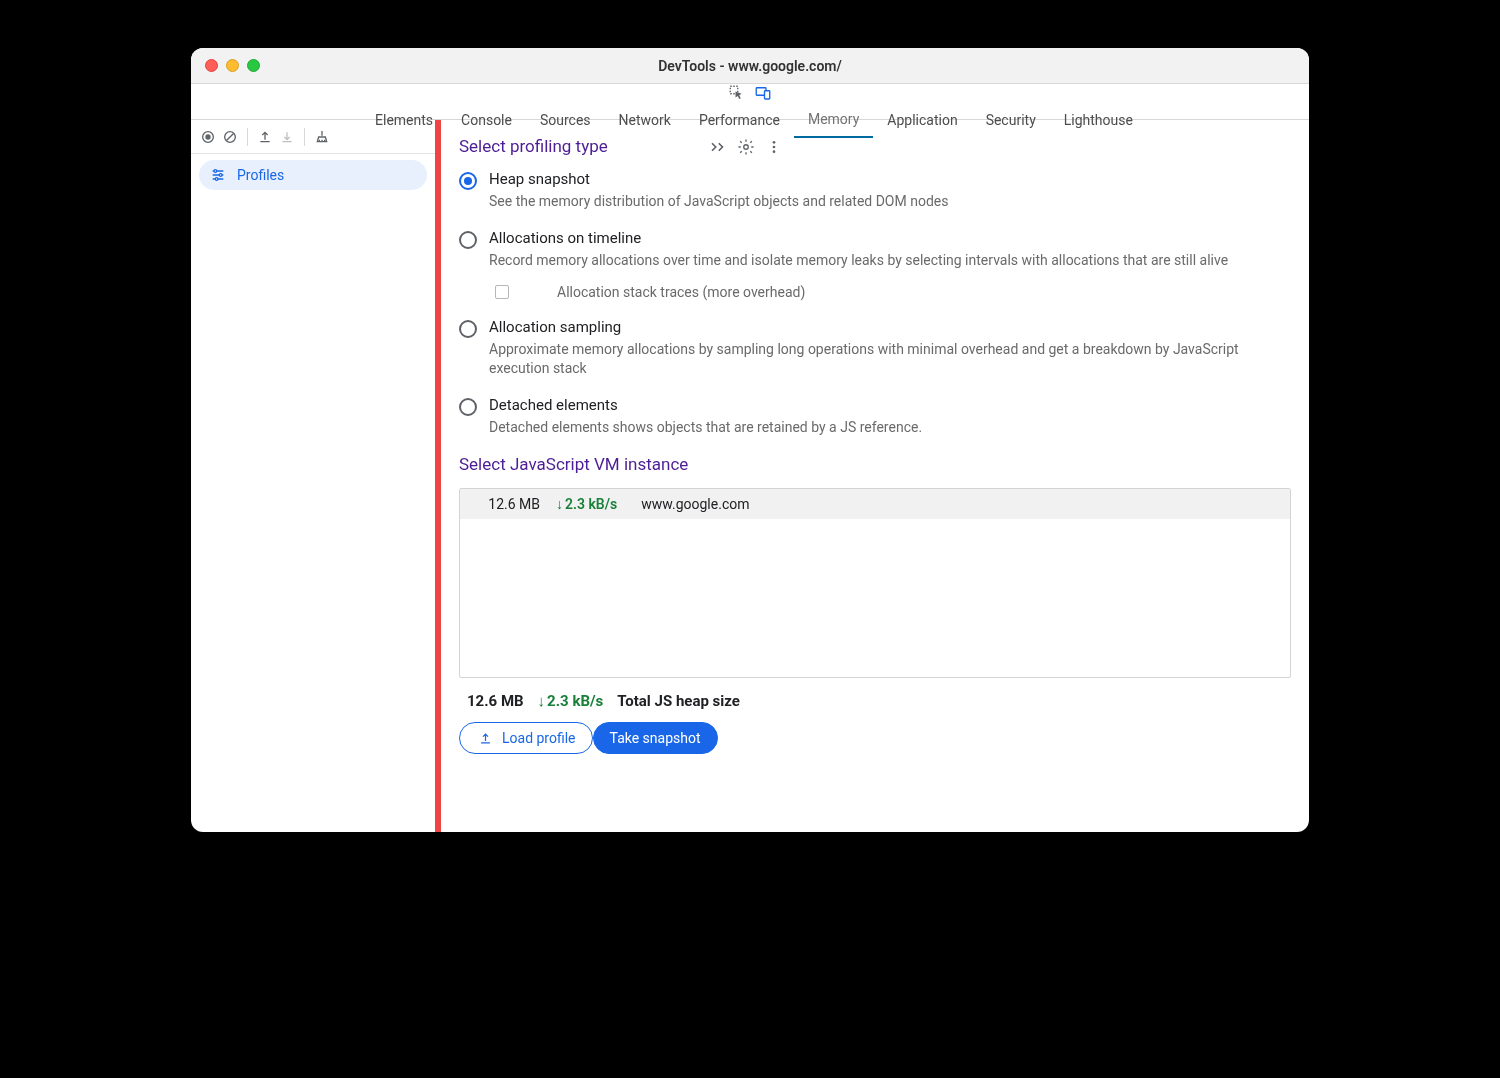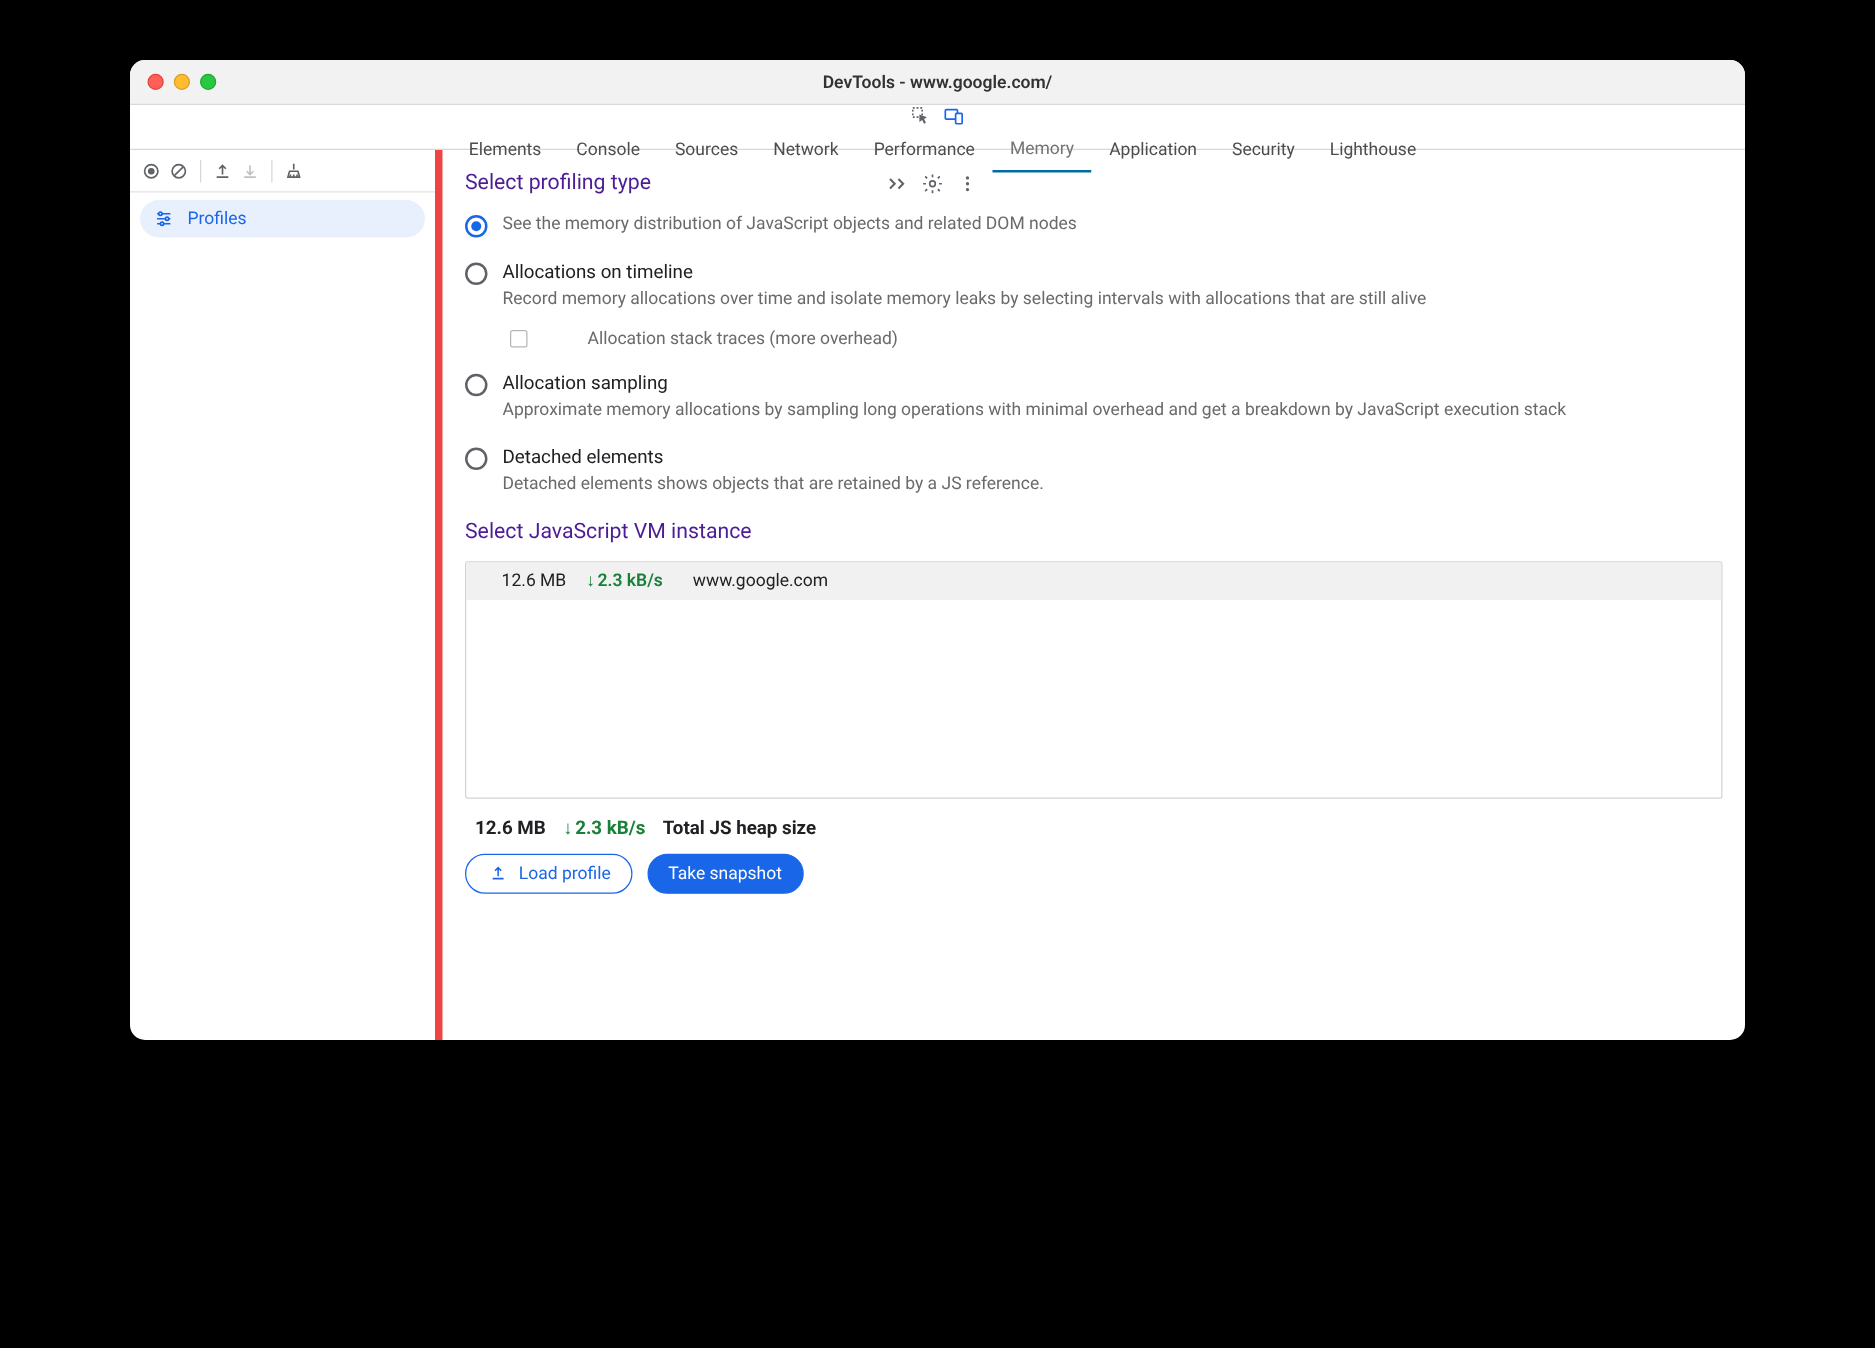--- a/index.html
+++ b/index.html
@@ -8,21 +8,21 @@
     font-family: -apple-system, BlinkMacSystemFont, "Segoe UI", Roboto, Helvetica, Arial, sans-serif;
     font-size: 14px;
     color: #202124;
     width: 1500px;
     height: 1078px;
     display: flex;
     align-items: flex-start;
     justify-content: center;
   }
   .window {
-    width: 1292px;
+    width: 1118px;
     margin-top: 48px;
     background: #fff;
     border-radius: 12px;
     box-shadow: 0 20px 50px rgba(0,0,0,.5);
     overflow: hidden;
   }
   .titlebar {
     height: 36px;
     background: #f2f2f2;
     border-bottom: 1px solid #d9d9d9;
@@ -125,21 +125,21 @@
   .vm-row .rate { color:#188038; font-weight:600; display:flex; align-items:center; gap:2px; }
   .vm-row .host { margin-left:8px; }
   .summary-row {
     display:flex; align-items:center; gap:14px;
     margin-top:14px; margin-left:8px;
     font-size:15px;
   }
   .summary-row .rate { color:#188038; font-weight:700; display:flex; align-items:center; gap:2px; }
   .summary-row .label { font-weight:700; }
   .summary-row .size { font-weight:700; }
-  .button-row { display:flex; gap:12px; margin-top:12px; }
+  .button-row { display:flex; margin-top:12px; }
   .btn {
     height:32px; padding: 0 16px; border-radius:16px;
     display:inline-flex; align-items:center; gap:8px;
     font-size:14px; cursor:pointer;
   }
   .btn-outline { border:1px solid #1967e8; color:#1967e8; background:#fff; }
   .btn-solid { background:#1967e8; color:#fff; border:1px solid #1967e8; }
   svg { display:block; }
   .arrow-down { font-weight:700; }
 </style>
@@ -254,20 +254,21 @@
       </div>
     </div>
 
     <div class="main">
       <div class="section-title">Select profiling type</div>
 
       <div class="radio-block">
         <div class="radio-opt">
           <div class="radio-circle selected"></div>
           <div>
+            <div class="radio-title">Heap snapshot</div>
             <div class="radio-desc">See the memory distribution of JavaScript objects and related DOM nodes</div>
           </div>
         </div>
       </div>
 
       <div class="radio-block">
         <div class="radio-opt">
           <div class="radio-circle"></div>
           <div style="flex:1">
             <div class="radio-title">Allocations on timeline</div>

